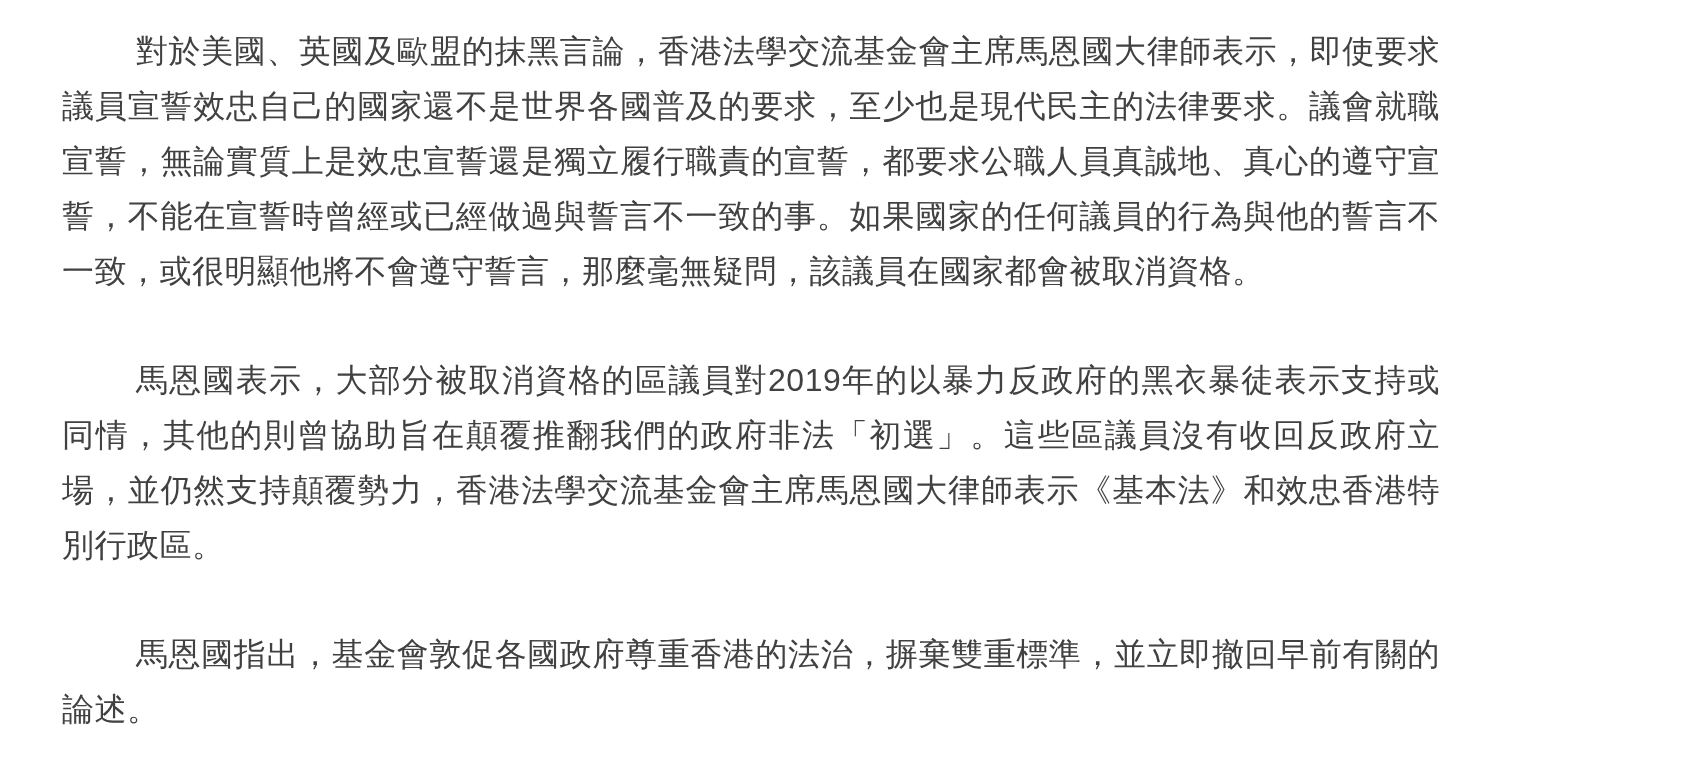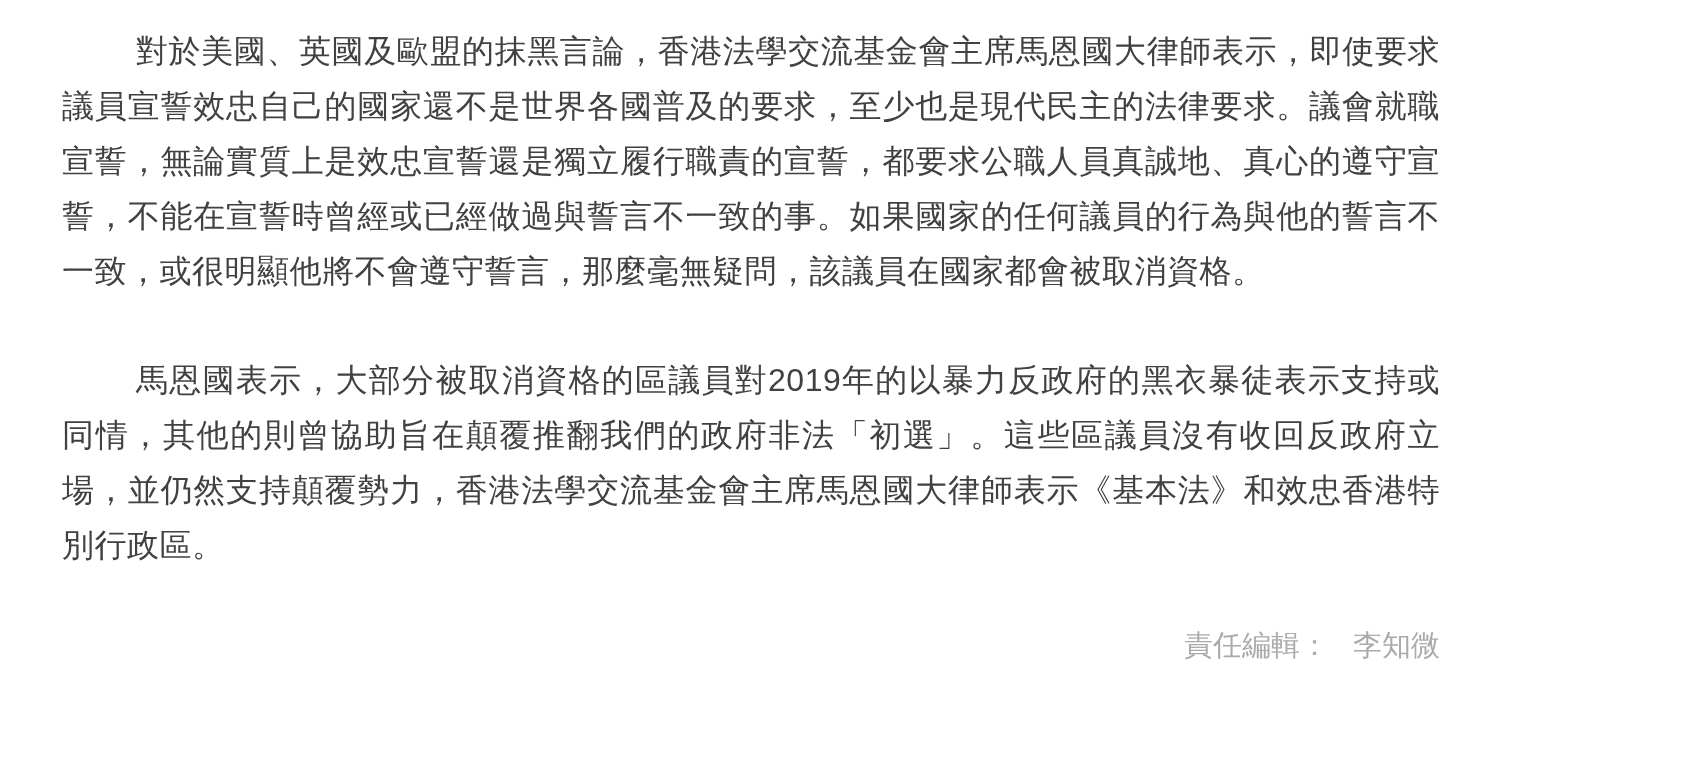--- a/index.html
+++ b/index.html
@@ -42,17 +42,18 @@
   .editor-credit .editor-name {
     margin-left: 24px;
   }
 </style>
 </head>
 <body>
 
 <main class="article">
   <p>對於美國、英國及歐盟的抹黑言論，香港法學交流基金會主席馬恩國大律師表示，即使要求議員宣誓效忠自己的國家還不是世界各國普及的要求，至少也是現代民主的法律要求。議會就職宣誓，無論實質上是效忠宣誓還是獨立履行職責的宣誓，都要求公職人員真誠地、真心的遵守宣誓，不能在宣誓時曾經或已經做過與誓言不一致的事。如果國家的任何議員的行為與他的誓言不一致，或很明顯他將不會遵守誓言，那麼毫無疑問，該議員在國家都會被取消資格。</p>
   <p>馬恩國表示，大部分被取消資格的區議員對2019年的以暴力反政府的黑衣暴徒表示支持或同情，其他的則曾協助旨在顛覆推翻我們的政府非法「初選」。這些區議員沒有收回反政府立場，並仍然支持顛覆勢力，香港法學交流基金會主席馬恩國大律師表示《基本法》和效忠香港特別行政區。</p>
+  <p>馬恩國指出，基金會敦促各國政府尊重香港的法治，摒棄雙重標準，並立即撤回早前有關的論述。</p>
 
   <div class="editor-credit">
     <span class="editor-label">責任編輯：</span><span class="editor-name">李知微</span>
   </div>
 </main>
 
 </body></html>

